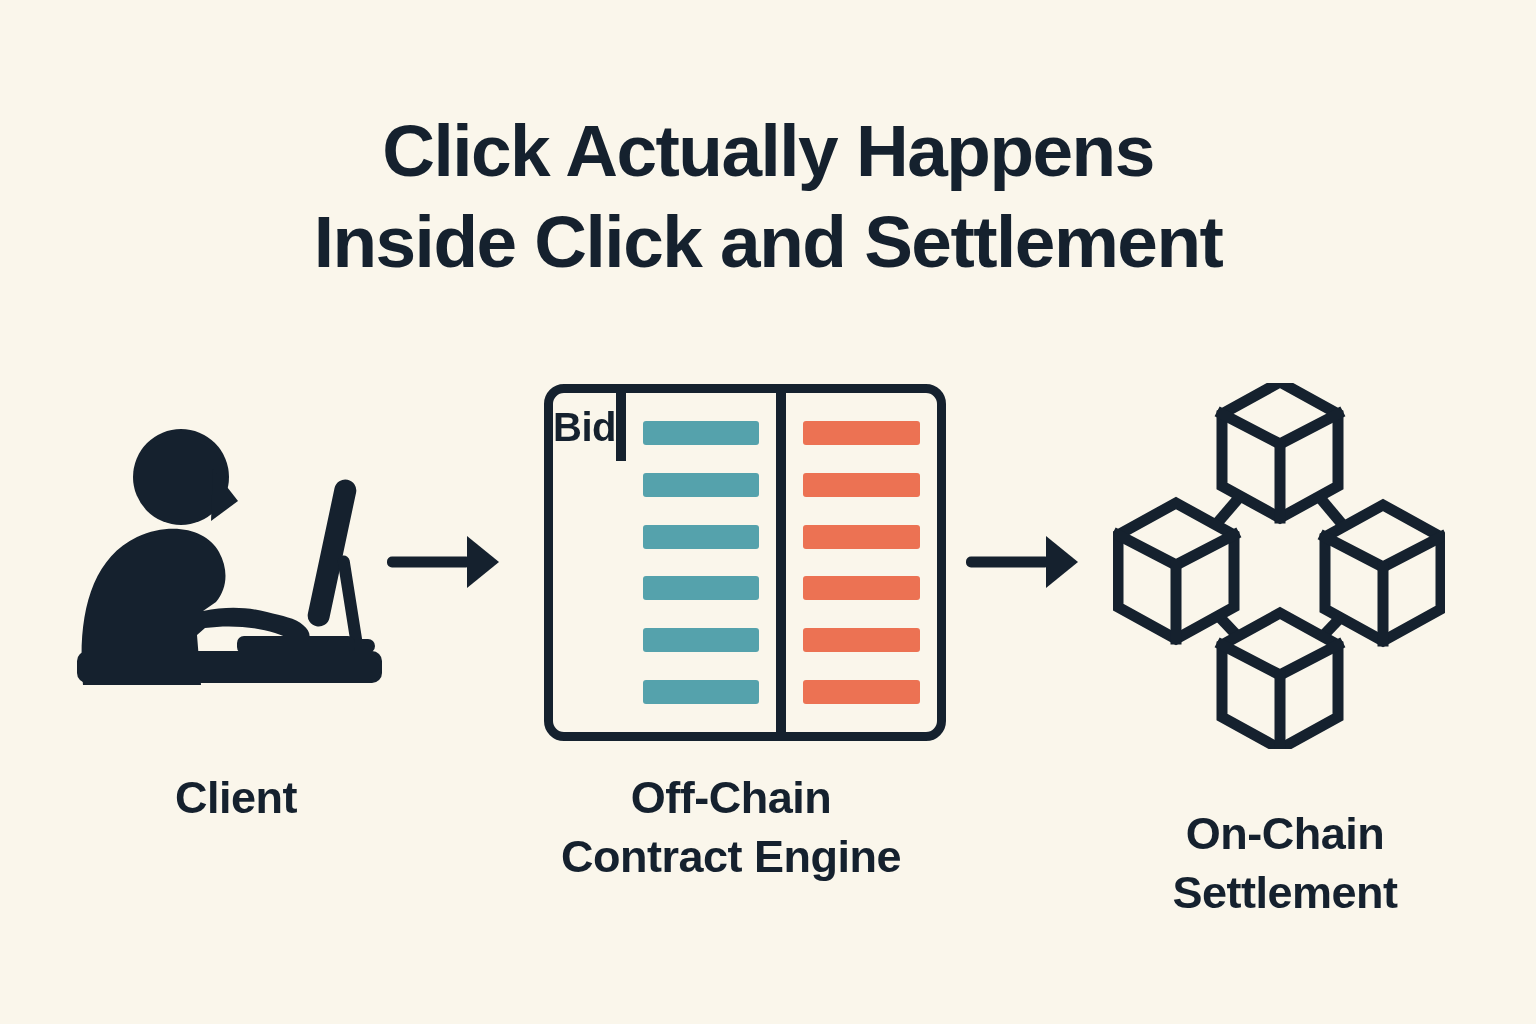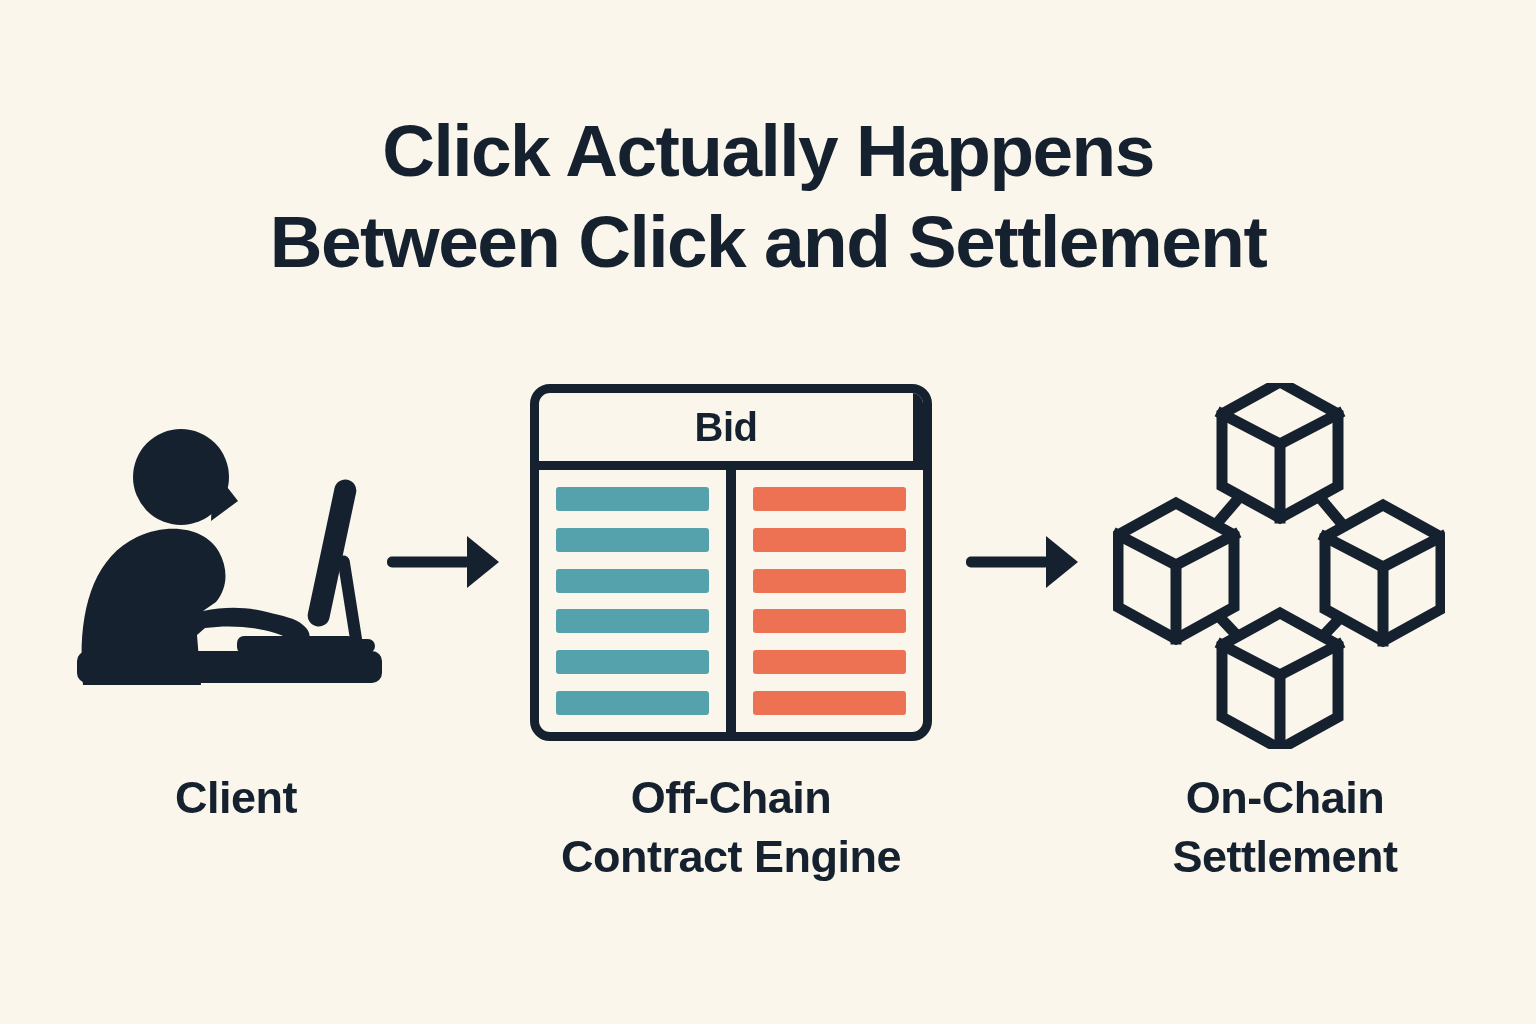--- a/index.html
+++ b/index.html
@@ -30,23 +30,23 @@
   .cube-face{fill:var(--bg);stroke:var(--ink);stroke-width:11;stroke-linejoin:miter;}
   .cube-edge{fill:none;stroke:var(--ink);stroke-width:11;stroke-linejoin:miter;stroke-linecap:square;}
   .cube-link{stroke:var(--ink);stroke-width:11;}
 
   .arrow{position:absolute;top:535px;width:112px;height:54px;}
   .arrow-1{left:387px;}
   .arrow-2{left:966px;}
 
   
   .orderbook{
-    position:absolute;left:530px;top:384px;width:402px;height:357px;
+    position:absolute;left:544px;top:384px;width:402px;height:357px;
     box-sizing:border-box;border:9px solid var(--ink);border-radius:20px;
-    background:var(--bg);display:flex;flex-direction:column;overflow:hidden;
+    background:var(--bg);display:flex;overflow:hidden;
   }
   .ob-header{display:flex;height:68px;flex:0 0 auto;}
   .ob-cell{
     flex:1;display:flex;align-items:center;justify-content:center;
     font-size:40px;font-weight:700;letter-spacing:-0.5px;
   }
   .ob-vdiv{width:10px;background:var(--ink);flex:0 0 auto;}
   .ob-hdiv{height:9px;background:var(--ink);flex:0 0 auto;}
   .ob-body{flex:1;display:flex;min-height:0;}
   .ob-col{
@@ -56,30 +56,30 @@
   .bar{height:24px;border-radius:3px;}
 
   
   .node-label{
     position:absolute;top:768px;text-align:center;
     font-size:45px;font-weight:700;line-height:59px;letter-spacing:-0.5px;
   }
   .node-label span{display:block;}
   .label-client{left:75px;width:322px;}
   .label-orderbook{left:531px;width:400px;}
-  .label-settlement{left:1085px;width:400px;}
+  .label-settlement{left:1085px;width:400px;margin-top:36px;}
 </style>
 </head>
 <body>
 
 <div class="canvas">
 
   <h1 class="title">
     <span>Click Actually Happens</span>
-    <span>Between Click and Settlement</span>
+    <span>Inside Click and Settlement</span>
   </h1>
 
   <svg class="client-icon" viewBox="0 0 310 260" aria-hidden="true">
     <g class="icon-fill">
       <circle cx="106" cy="52" r="48"></circle>
       <polygon points="138,44 163,76 136,96"></polygon>
       <path d="M 8 260
                C 2 195 14 135 62 112
                C 98 96 132 105 144 127
                C 154 145 152 164 141 177

